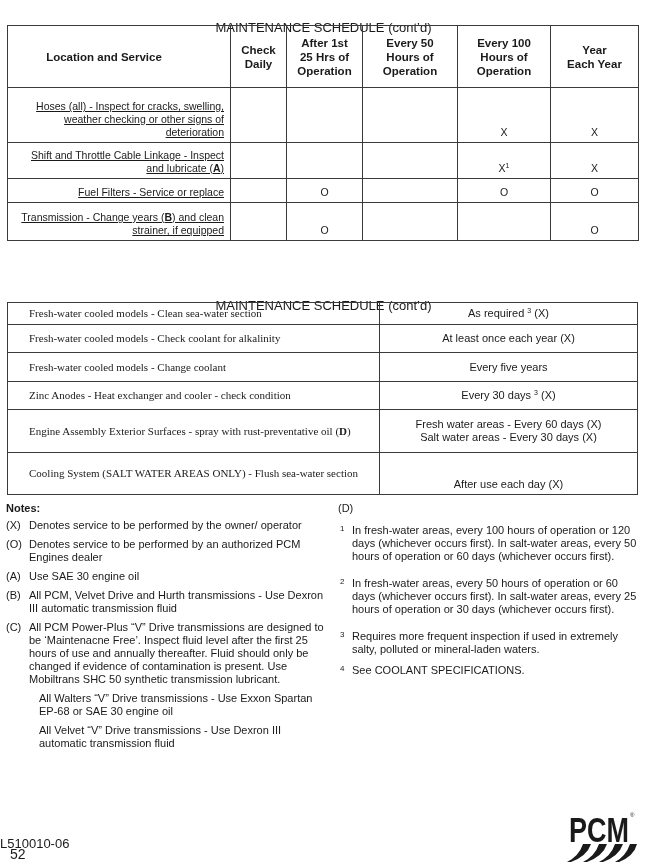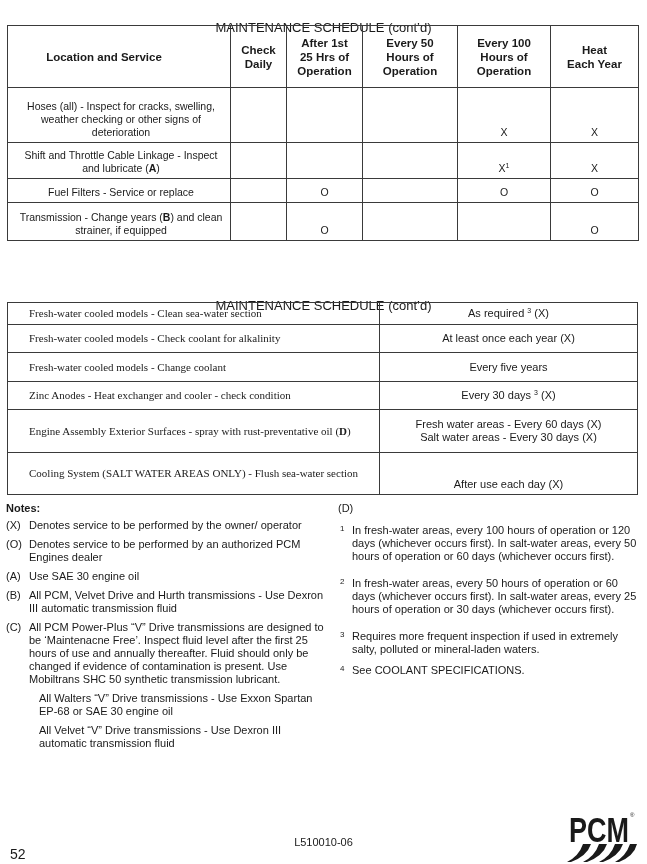--- a/index.html
+++ b/index.html
@@ -9,21 +9,21 @@
            font-weight: normal; font-size: 13px; margin-top: 14px; }
   #t1-title { top: 6px; }
   #t2-title { top: 284px; }
 
   table { position: absolute; border-collapse: collapse; table-layout: fixed; }
   td, th { border: 1px solid #3a3a3a; padding: 0; }
   th { font-weight: bold; font-size: 11.5px; text-align: center; vertical-align: middle; line-height: 14px; }
 
   #t1 { left: 7px; top: 25px; width: 631px; }
   #t1 td { font-size: 10.5px; line-height: 13px; vertical-align: bottom; padding-bottom: 3px; }
-  #t1 td.svc { padding-left: 10px; padding-right: 6px; text-align: center; }
+  #t1 td.svc { padding-left: 10px; padding-right: 6px; text-align: right; text-decoration: underline; }
   #t1 td.mark { text-align: center; }
   #t1 tr.hdr th { height: 61px; }
   #t1 tr.hdr th.loc { text-align: center; padding-right: 30px; }
 
   #t2 { left: 7px; top: 302px; width: 630px; }
   #t2 td { font-size: 11px; line-height: 13px; }
   #t2 td.svc { padding-left: 21px; padding-right: 6px; vertical-align: middle; font-family: Liberation Serif, serif; }
   #t2 td.freq { text-align: center; vertical-align: middle; }
   #t2 td.bottom { vertical-align: bottom; padding-bottom: 3px; }
   sup { font-size: 7px; vertical-align: 4px; line-height: 0; }
@@ -35,21 +35,21 @@
   .note .key { width: 23px; flex: none; }
   .note .txt { flex: 1; }
   .note-sub { margin-left: 33px; margin-bottom: 6px; }
   .fn { display: flex; margin-bottom: 14px; }
   .fn .key { width: 12px; flex: none; font-size: 8px; line-height: 10px; padding-left: 2px; }
   .fn .txt { flex: 1; }
   .noteD { display: flex; margin-bottom: 9px; }
   .noteD .key { width: 23px; flex: none; }
 
   .page-num { position: absolute; left: 10px; top: 846px; font-size: 14px; }
-  .doc-id { position: absolute; left: 0; width: 647px; top: 836px; text-align: center; font-size: 11px; }
+  .doc-id { position: absolute; left: 0; width: 647px; top: 836px; font-size: 13px; }
   .logo { position: absolute; left: 563px; top: 808px; width: 74px; height: 56px; }
 </style>
 </head>
 <body>
 
 <div class="title" id="t1-title">MAINTENANCE SCHEDULE (cont’d)</div>
 
 <table id="t1">
   <colgroup>
     <col style="width:223px">
@@ -59,21 +59,21 @@
       <col style="width:93px">
       <col style="width:88px">
   </colgroup>
   <tbody>
       <tr class="hdr">
     <th class="loc">Location and Service</th>
     <th><span>Check</span><br><span>Daily</span></th>
     <th><span>After 1st</span><br><span>25 Hrs of</span><br><span>Operation</span></th>
     <th><span>Every 50</span><br><span>Hours of</span><br><span>Operation</span></th>
     <th><span>Every 100</span><br><span>Hours of</span><br><span>Operation</span></th>
-    <th><span>Heat</span><br><span>Each Year</span></th>
+    <th><span>Year</span><br><span>Each Year</span></th>
   </tr>
   <tr style="height:55px">
     <td class="svc">Hoses (all) - Inspect for cracks, swelling, weather checking or other signs of deterioration</td>
     <td class="mark"></td>
     <td class="mark"></td>
     <td class="mark"></td>
     <td class="mark"><span>X</span><sup></sup></td>
     <td class="mark">X</td>
   </tr>
   <tr style="height:36px">

